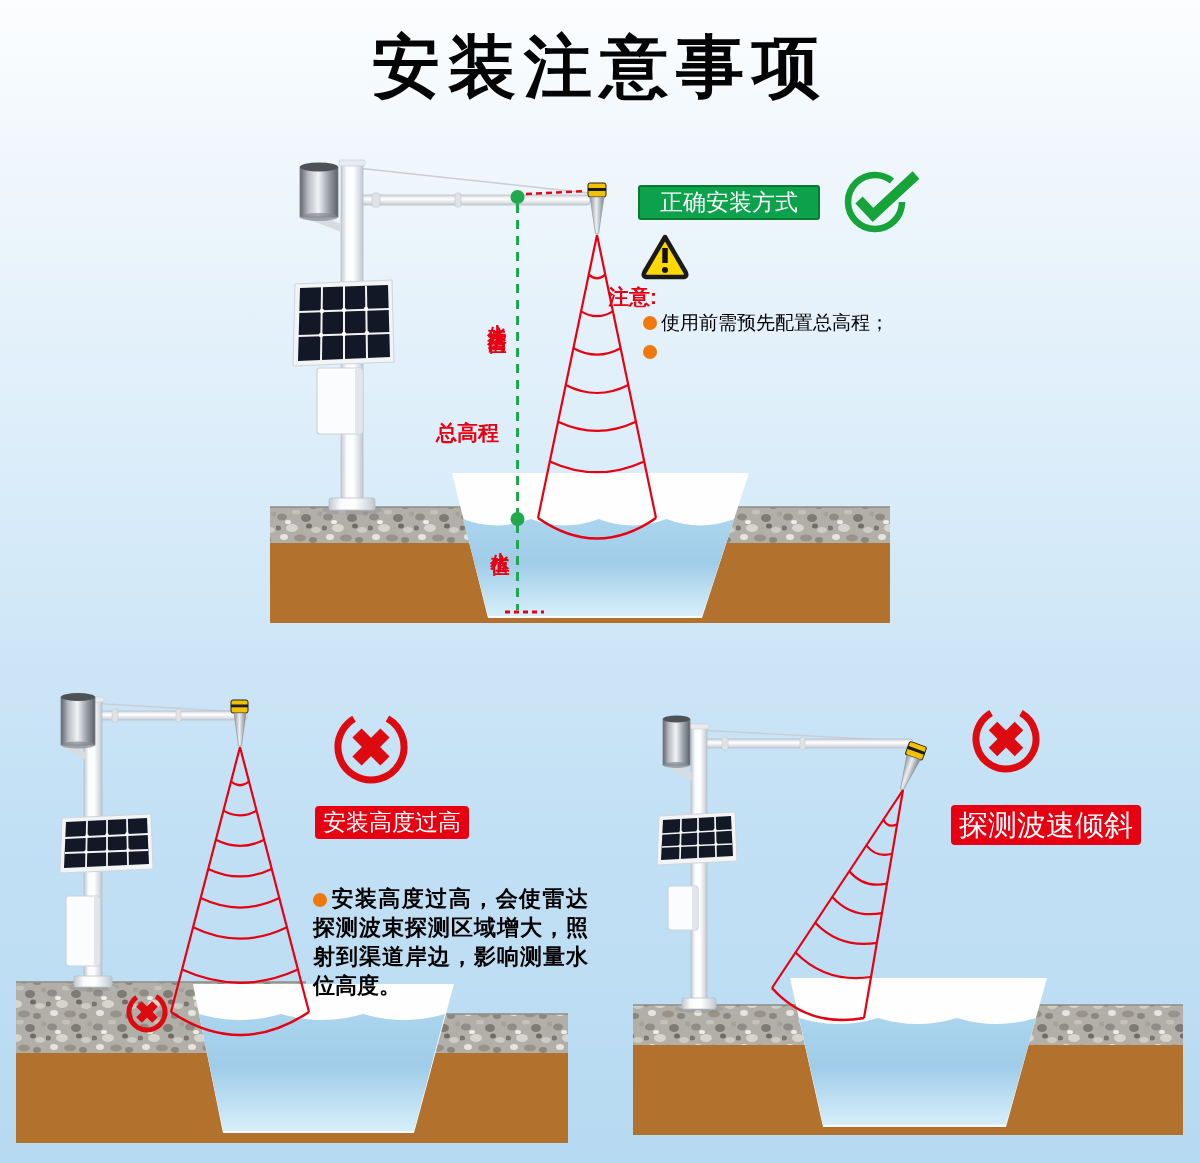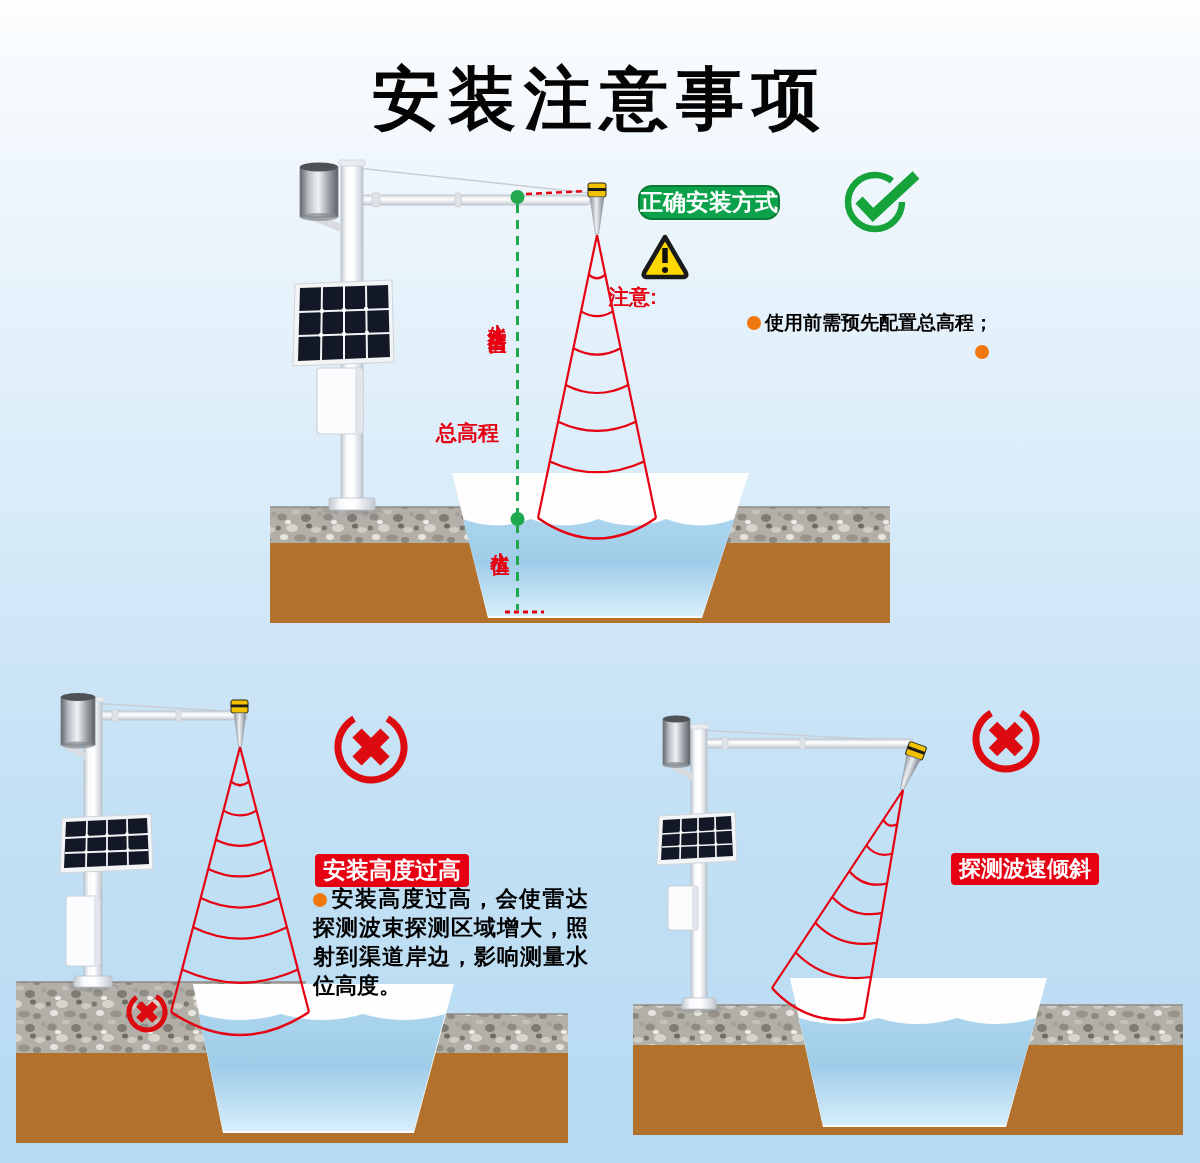--- a/index.html
+++ b/index.html
@@ -4,35 +4,35 @@
 <style>
   html,body{margin:0;padding:0;background:#dfeefb;}
   .page{
     position:relative;width:1200px;height:1163px;overflow:hidden;
     font-family:"Liberation Sans",sans-serif;
     background:linear-gradient(180deg,#fcfdfe 0%,#eef6fc 16%,#d9ecf9 42%,#c4e1f5 68%,#b6daf1 100%);
   }
   .abs{position:absolute;}
   .page-title{
     left:0;top:22px;width:100%;text-align:center;
-    font-size:68px;font-weight:900;letter-spacing:8px;color:#040404;margin-top:32px;
+    font-size:68px;font-weight:900;letter-spacing:8px;color:#040404;
   }
   .badge-green{
-    left:638px;top:185px;background:#0ca24c;border:2px solid #067a33;border-radius:14px;
-    color:#ffffff;font-size:23px;font-weight:700;padding:1px 0;line-height:1.25;
+    left:638px;top:185px;background:#0ca24c;border:2px solid #067a33;border-radius:3px;
+    color:#ffffff;font-size:23px;font-weight:400;padding:1px 20px;line-height:1.25;
   }
   .badge-red{
     background:#e60012;border-radius:4px;color:#ffffff;
-    font-size:23px;font-weight:700;padding:2px 8px;line-height:1.25;margin-top:48px;
+    font-size:23px;font-weight:400;padding:2px 8px;line-height:1.25;
   }
   .badge-too-high{left:315px;top:806px;}
-  .badge-tilt{left:951px;top:805px;font-size:22px;}
+  .badge-tilt{left:951px;top:805px;font-size:29px;}
   .note-title{left:608px;top:283px;font-size:21px;font-weight:700;color:#e60012;}
   .note-list{left:643px;top:308px;width:350px;}
-  .note-row{display:flex;align-items:center;height:29px;font-size:19px;font-weight:700;color:#000;white-space:nowrap;justify-content:flex-end;}
+  .note-row{display:flex;align-items:center;height:29px;font-size:19px;font-weight:400;color:#000;white-space:nowrap;}
   .dot{display:inline-block;width:14px;height:14px;border-radius:50%;background:#f0780f;margin-right:4px;flex:0 0 auto;}
   .v-label{
     writing-mode:vertical-rl;text-orientation:upright;
     color:#e60012;font-size:19px;font-weight:700;letter-spacing:3px;line-height:1;
   }
   .lbl-air{left:488px;top:308px;}
   .lbl-wl{left:491px;top:536px;}
   .lbl-elev{left:436px;top:419px;color:#e60012;font-size:21px;font-weight:700;}
   .para{font-size:22px;line-height:29px;font-weight:600;color:#000;text-align:justify;margin-top:42px;}
   .para .dot{vertical-align:-1px;margin-right:3px;}

